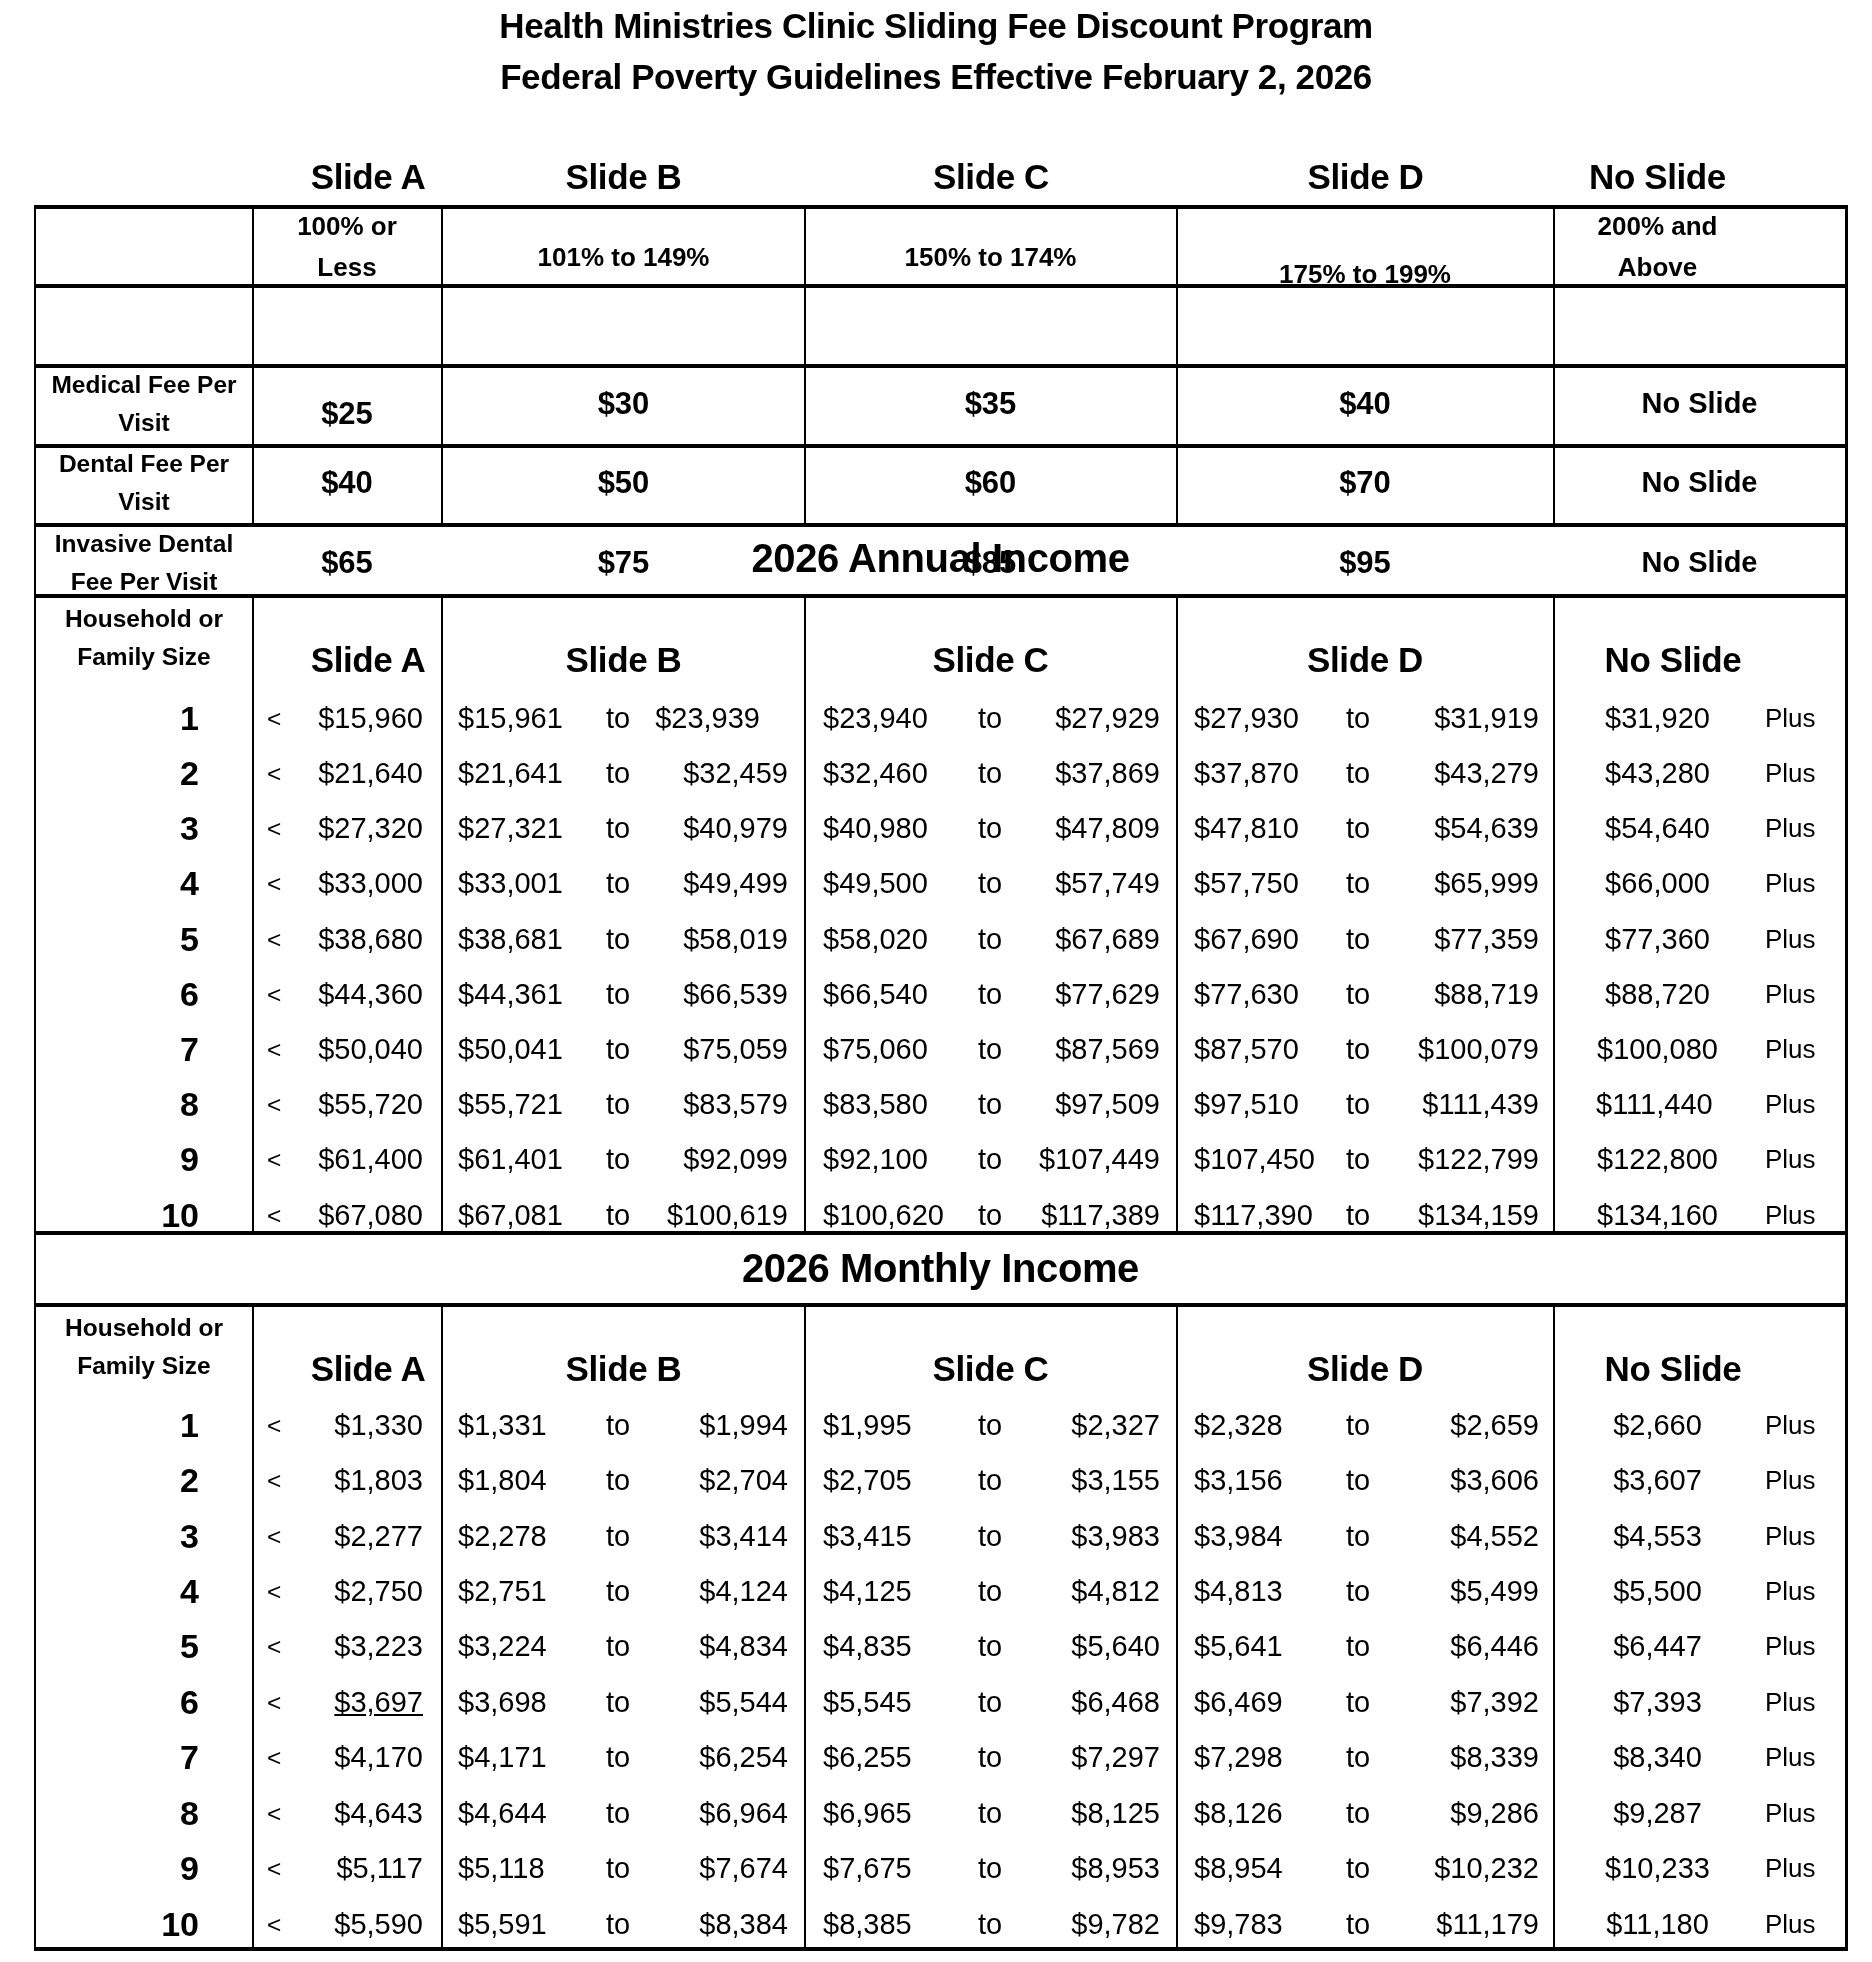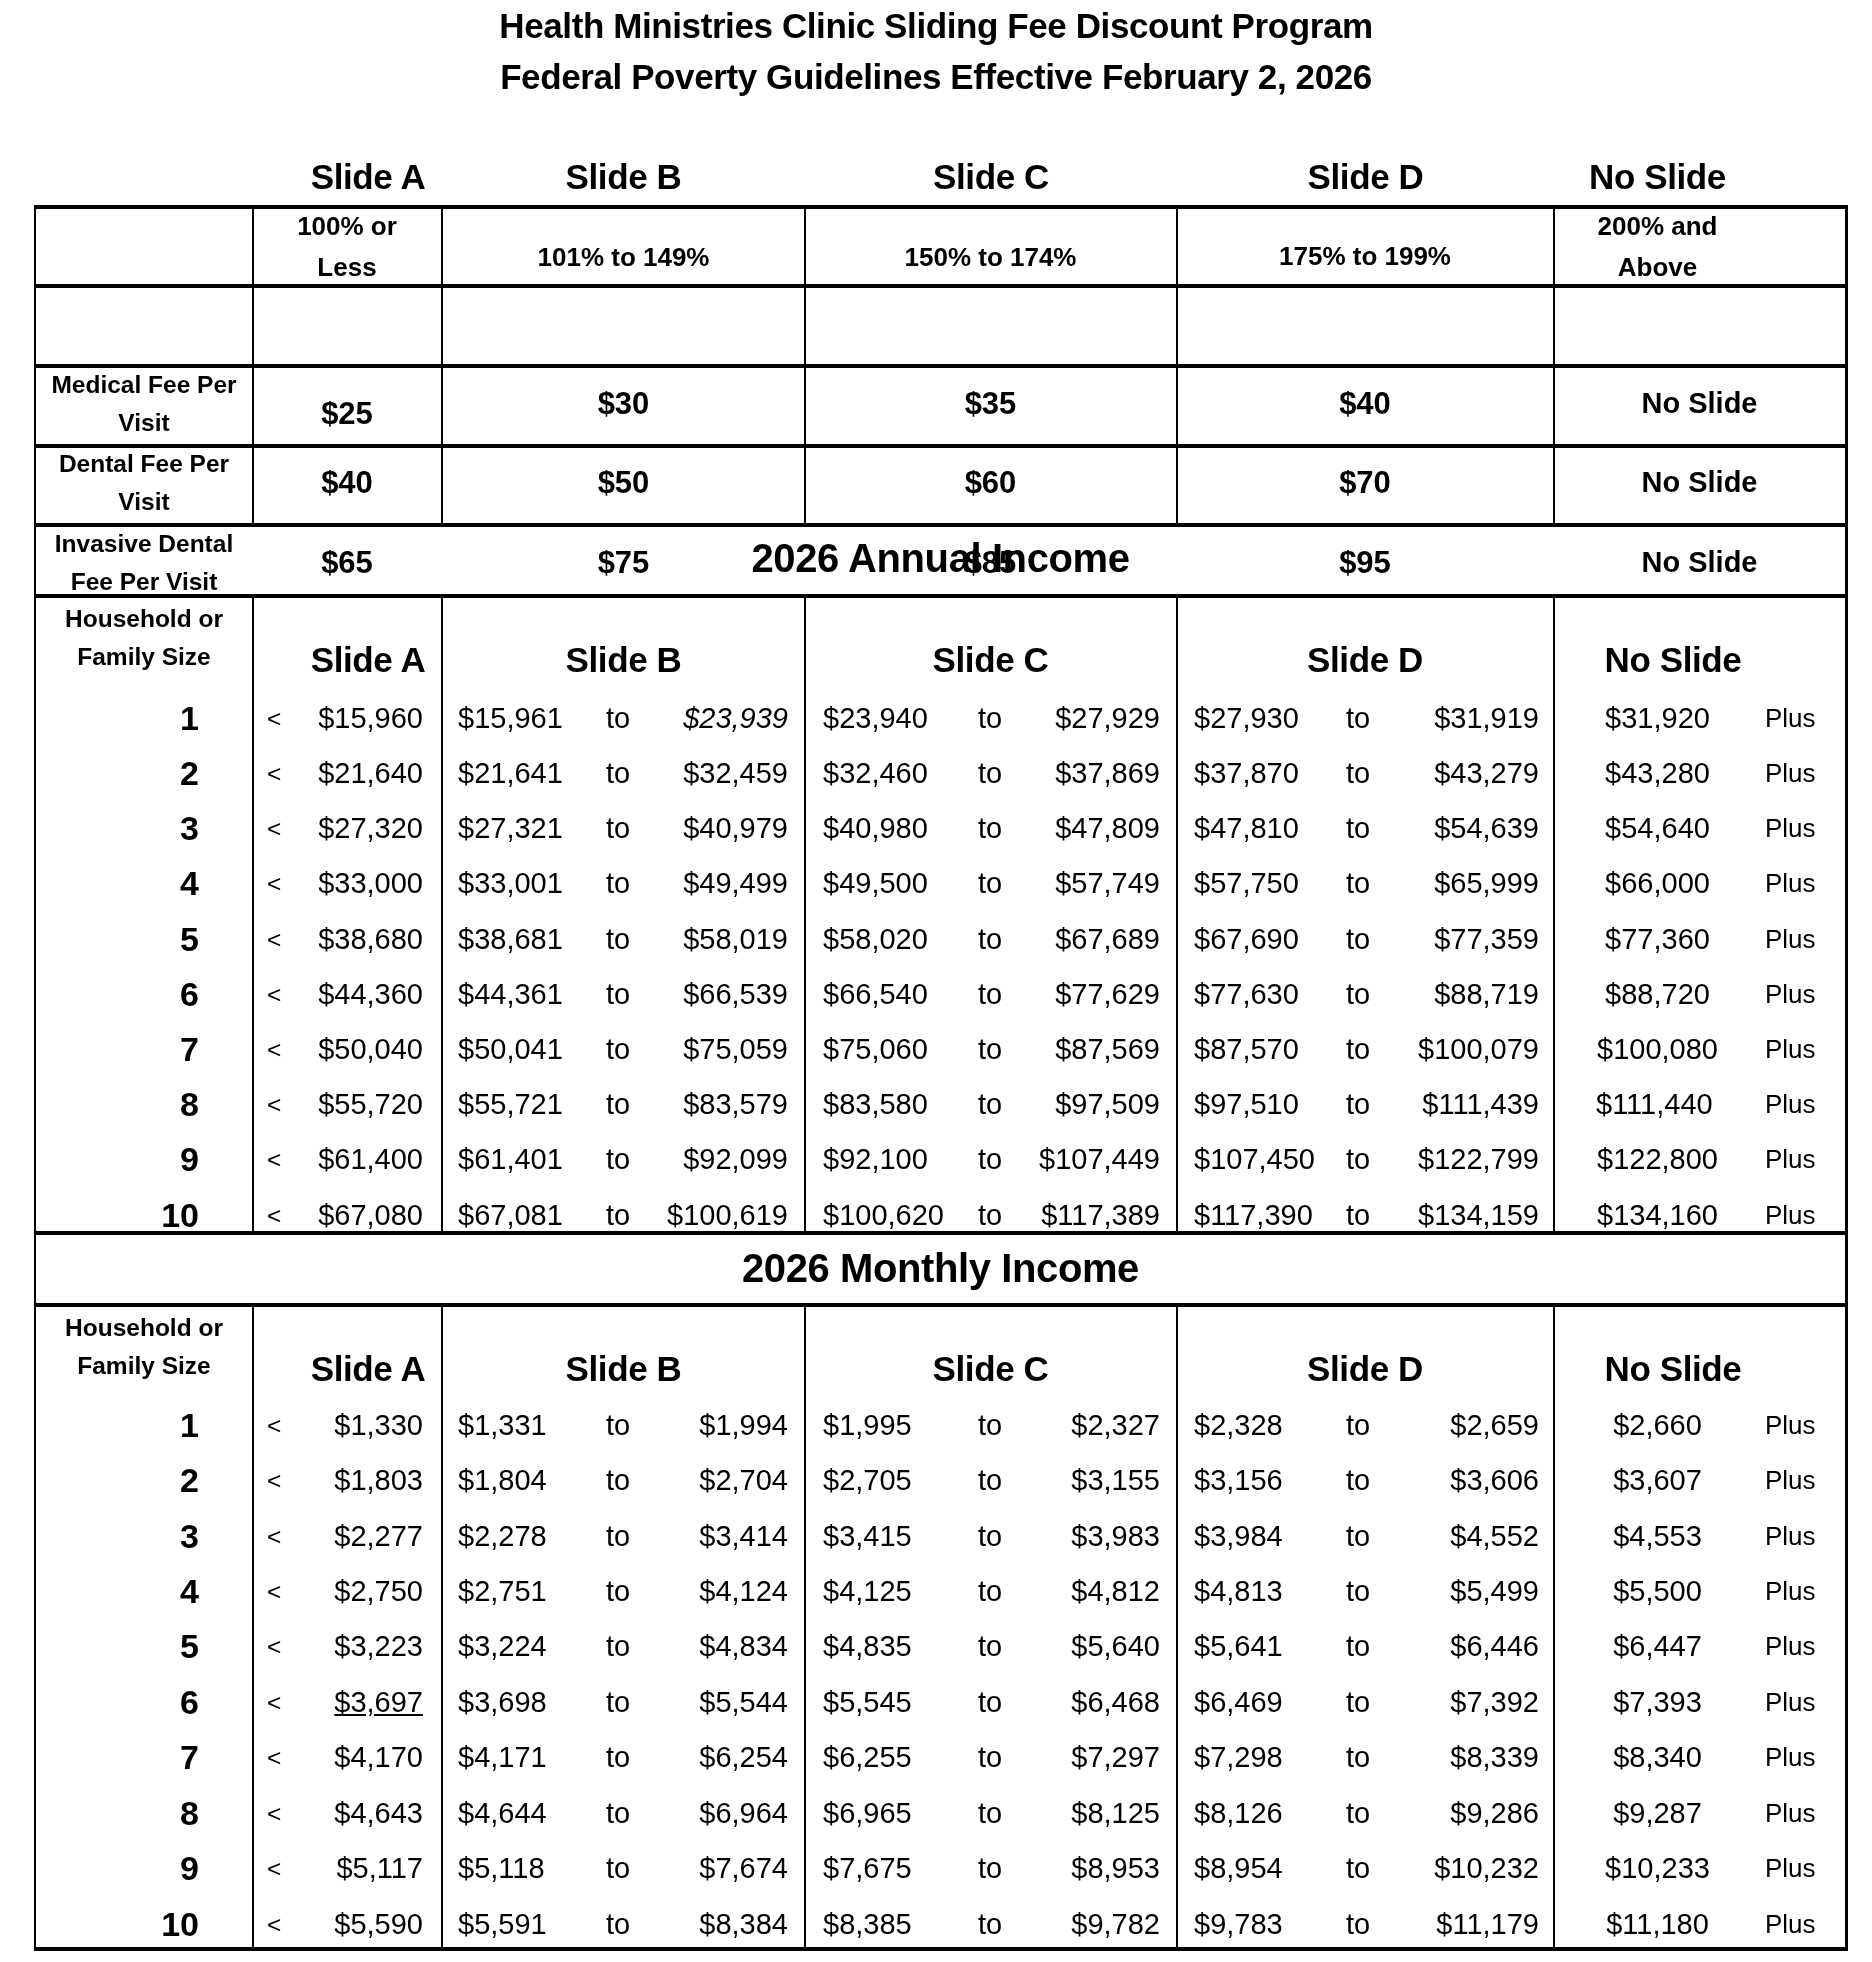--- a/index.html
+++ b/index.html
@@ -91,21 +91,21 @@
 <div class="cell pct" style="left:253px;top:209px;width:188px;height:75px;">
   <span>100% or</span>
   <span>Less</span>
 </div>
 <div class="cell pct pct-bottom" style="left:442px;top:209px;width:363px;height:75px;">
   <span>101% to 149%</span>
 </div>
 <div class="cell pct pct-bottom" style="left:805px;top:209px;width:371px;height:75px;">
   <span>150% to 174%</span>
 </div>
-<div class="cell pct pct-bottom" style="left:1177px;top:208px;width:376px;height:75px;">
+<div class="cell pct pct-bottom" style="left:1177px;top:226px;width:376px;height:75px;">
   <span>175% to 199%</span>
 </div>
 <div class="cell pct" style="left:1554px;top:209px;width:207px;height:75px;">
   <span>200% and</span>
   <span>Above</span>
 </div>
 
 <div id="fee-rows">
     <div>
       <div class="cell rowlabel" style="left: 36px; top: 366px; width: 216px; height: 75px;">
@@ -152,21 +152,21 @@
 <div class="cell slide-label" style="left:805px;top:625px;width:371px;height:69px;">Slide C</div>
 <div class="cell slide-label" style="left:1177px;top:625px;width:376px;height:69px;">Slide D</div>
 <div class="cell slide-label" style="left:1554px;top:625px;width:238px;height:69px;">No Slide</div>
 <div id="annual-rows">
     <div class="row" style="top: 691px;">
       <span class="size">1</span>
       <span class="lt">&lt;</span>
       <span class="r-right" style="right: 1449px;">$15,960</span>
       <span class="r-left" style="left: 458px;">$15,961</span>
       <span style="left: 606px;">to</span>
-      <span class="r-right" style="right: 1084px; font-style: italic;">$23,939</span>
+      <span class="r-right" style="right: 1112px;">$23,939</span>
       <span class="r-left" style="left: 823px;">$23,940</span>
       <span style="left: 978px;">to</span>
       <span class="r-right" style="right: 712px;">$27,929</span>
       <span class="r-left" style="left: 1194px;">$27,930</span>
       <span style="left: 1346px;">to</span>
       <span class="r-right" style="right: 333px;">$31,919</span>
       <span style="left: 1596px; width: 123px; text-align: center;">$31,920</span>
       <span style="left: 1765px; font-size: 26px;">Plus</span>
     </div>
     <div class="row" style="top: 746px;">

